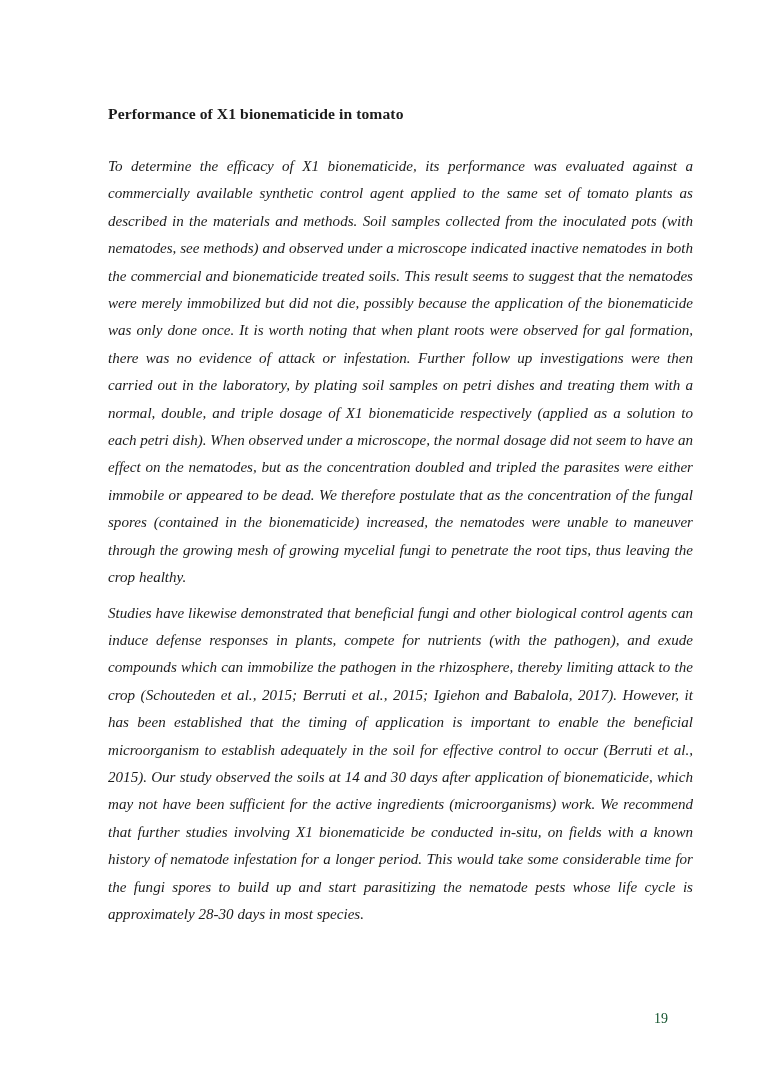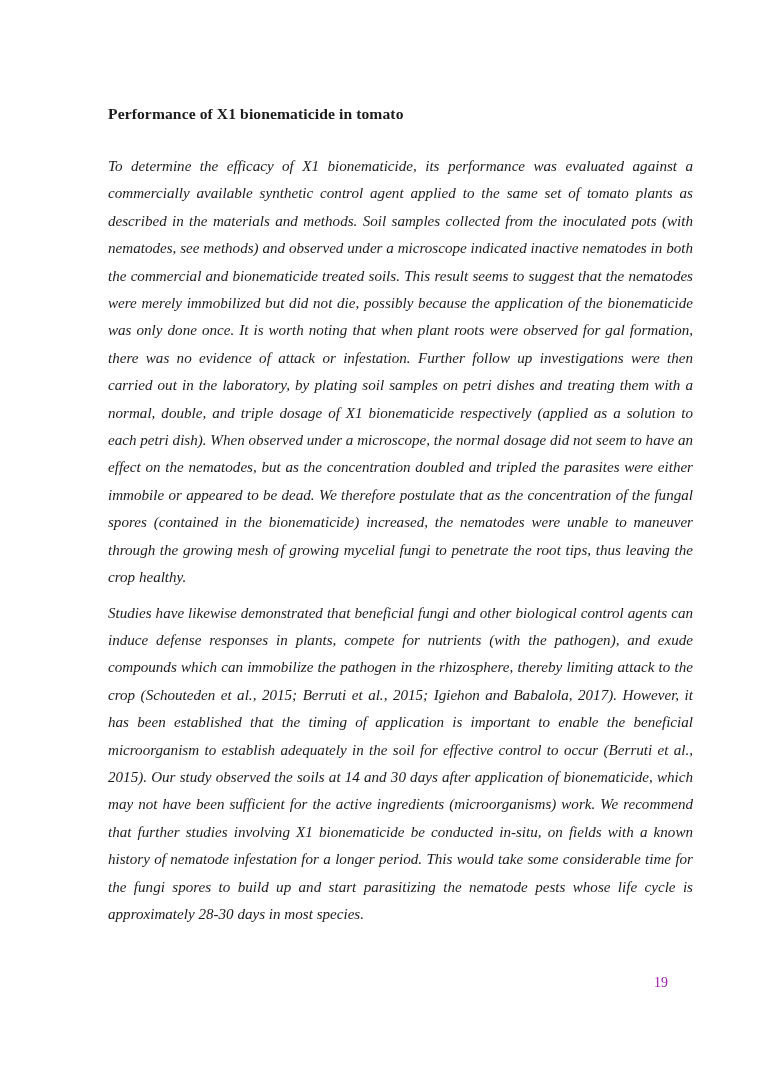--- a/index.html
+++ b/index.html
@@ -32,25 +32,25 @@
   }
   .para {
     font-size: 15.1px;
     line-height: 27.4px;
     text-align: justify;
     margin: 0 0 8px 0;
     font-style: italic;
   }
   .page-number {
     position: absolute;
-    top: 974px;
+    top: 1010px;
     right: 100px;
     font-size: 14px;
     line-height: 18px;
-    color: #a21caf;
+    color: #14532d;
   }
 </style>
 </head>
 <body>
 
 <div class="page">
   <div class="content">
     <h1 class="heading">Performance of X1 bionematicide in tomato</h1>
     <p class="para">To determine the efficacy of X1 bionematicide, its performance was evaluated against a commercially available synthetic control agent applied to the same set of tomato plants as described in the materials and methods. Soil samples collected from the inoculated pots (with nematodes, see methods) and observed under a microscope indicated inactive nematodes in both the commercial and bionematicide treated soils. This result seems to suggest that the nematodes were merely immobilized but did not die, possibly because the application of the bionematicide was only done once. It is worth noting that when plant roots were observed for gal formation, there was no evidence of attack or infestation. Further follow up investigations were then carried out in the laboratory, by plating soil samples on petri dishes and treating them with a normal, double, and triple dosage of X1 bionematicide respectively (applied as a solution to each petri dish). When observed under a microscope, the normal dosage did not seem to have an effect on the nematodes, but as the concentration doubled and tripled the parasites were either immobile or appeared to be dead. We therefore postulate that as the concentration of the fungal spores (contained in the bionematicide) increased, the nematodes were unable to maneuver through the growing mesh of growing mycelial fungi to penetrate the root tips, thus leaving the crop healthy.</p>
     <p class="para">Studies have likewise demonstrated that beneficial fungi and other biological control agents can induce defense responses in plants, compete for nutrients (with the pathogen), and exude compounds which can immobilize the pathogen in the rhizosphere, thereby limiting attack to the crop (Schouteden et al., 2015; Berruti et al., 2015; Igiehon and Babalola, 2017). However, it has been established that the timing of application is important to enable the beneficial microorganism to establish adequately in the soil for effective control to occur (Berruti et al., 2015).  Our study observed the soils at 14 and 30 days after application of bionematicide, which may not have been sufficient for the active ingredients (microorganisms) work. We recommend that further studies involving X1 bionematicide be conducted in-situ, on fields with a known history of nematode infestation for a longer period. This would take some considerable time for the fungi spores to build up and start parasitizing the nematode pests whose life cycle is approximately 28-30 days in most species.</p>

